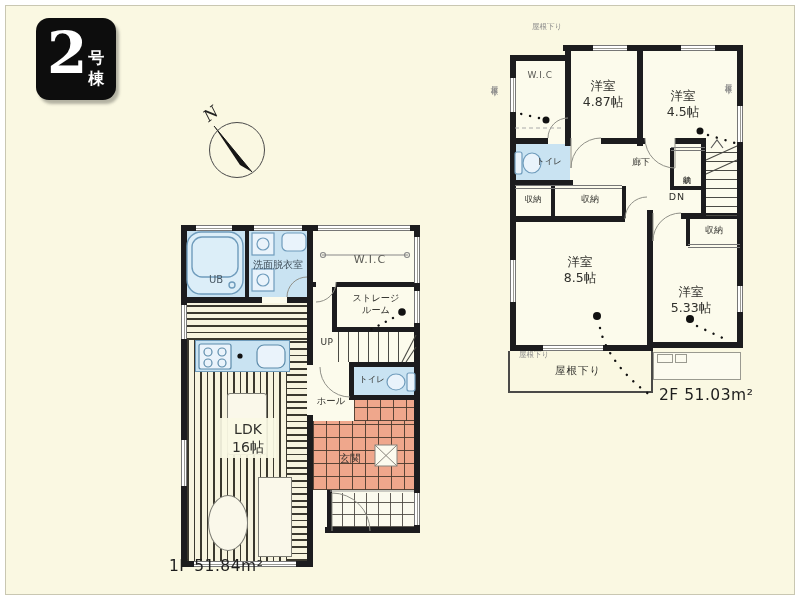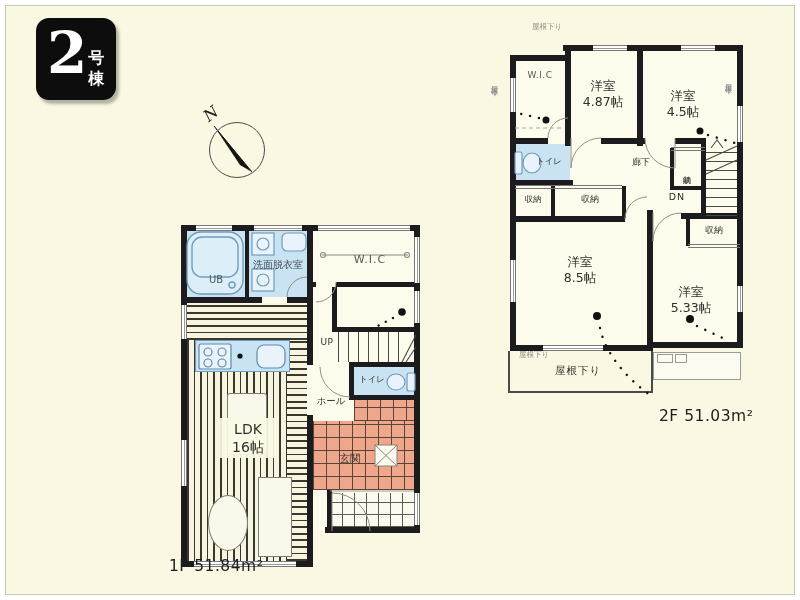--- a/index.html
+++ b/index.html
@@ -156,20 +156,22 @@
           <line x1="227" y1="220" x2="205" y2="241"></line>
       </g>
       <line x1="160" y1="266" x2="244" y2="266" stroke="#999" stroke-width="1"></line>
       <circle cx="232" cy="87" r="3.8" fill="#111"></circle>
       <path d="M223,93 L200,105" stroke="#111" stroke-width="2.4" stroke-dasharray="0.1 8" stroke-linecap="round" fill="none"></path>
     </svg>
 
     <div class="lbl" style="left:28px;top:48px;width:36px;font-size:10px;color:#4a5a66">UB</div>
     <div class="lbl" style="left:76px;top:33px;width:64px;font-size:10px;color:#3c4a55">洗面脱衣室</div>
     <div class="lbl" style="left:170px;top:28px;width:60px;font-size:11px;color:#5a5a55;letter-spacing:1px">W.I.C</div>
+    <div class="lbl" style="left:165px;top:67px;width:82px;font-size:9.2px">ストレージ
+ルーム</div>
     <div class="lbl" style="left:144px;top:112px;width:26px;font-size:9px;letter-spacing:.5px">UP</div>
     <div class="lbl" style="left:184px;top:149px;width:36px;font-size:8.4px">トイレ</div>
     <div class="lbl" style="left:140px;top:170px;width:42px;font-size:9.4px">ホール</div>
     <div class="lbl" style="left:50px;top:193px;width:52px;font-size:14px;background:rgba(250,248,228,.92);padding:2px 2px;z-index:41">LDK
 16帖</div>
     <div class="lbl" style="left:156px;top:227px;width:48px;font-size:10.5px;color:#3b332e">玄関</div>
   </div>
   <div class="area-label" style="left:169px;top:557px">1F 51.84m²</div>
 
   <div class="abs" style="left:505px;top:40px;width:248px;height:372px">
@@ -266,19 +268,19 @@
     <div class="lbl" style="left:54px;top:154px;width:62px;font-size:9px">収納</div>
     <div class="lbl vtext" style="left:172px;top:112px;width:14px;height:36px;font-size:8px">収納</div>
     <div class="lbl" style="left:184px;top:185px;width:50px;font-size:9px">収納</div>
     <div class="lbl" style="left:152px;top:151px;width:40px;font-size:9.5px;letter-spacing:1px">DN</div>
     <div class="lbl" style="left:40px;top:214px;width:70px;font-size:12.5px">洋室
 8.5帖</div>
     <div class="lbl" style="left:148px;top:244px;width:76px;font-size:12.5px">洋室
 5.33帖</div>
     <div class="lbl" style="left:18px;top:324px;width:110px;font-size:10.5px;letter-spacing:1px">屋根下り</div>
   </div>
-  <div class="area-label" style="left:659px;top:407px">2F 51.03m²</div>
+  <div class="area-label" style="left:659px;top:386px">2F 51.03m²</div>
 
   <div class="lbl gray" style="left:524px;top:22px;width:46px;font-size:7.5px">屋根下り</div>
   <div class="lbl gray vtext" style="left:721px;top:56px;width:12px;height:56px;font-size:7.5px">屋根下り</div>
   <div class="lbl gray vtext" style="left:487px;top:58px;width:12px;height:56px;font-size:7.5px">屋根下り</div>
   <div class="lbl gray" style="left:511px;top:350px;width:46px;font-size:7.5px">屋根下り</div>
 </div>
 
 </body></html>

